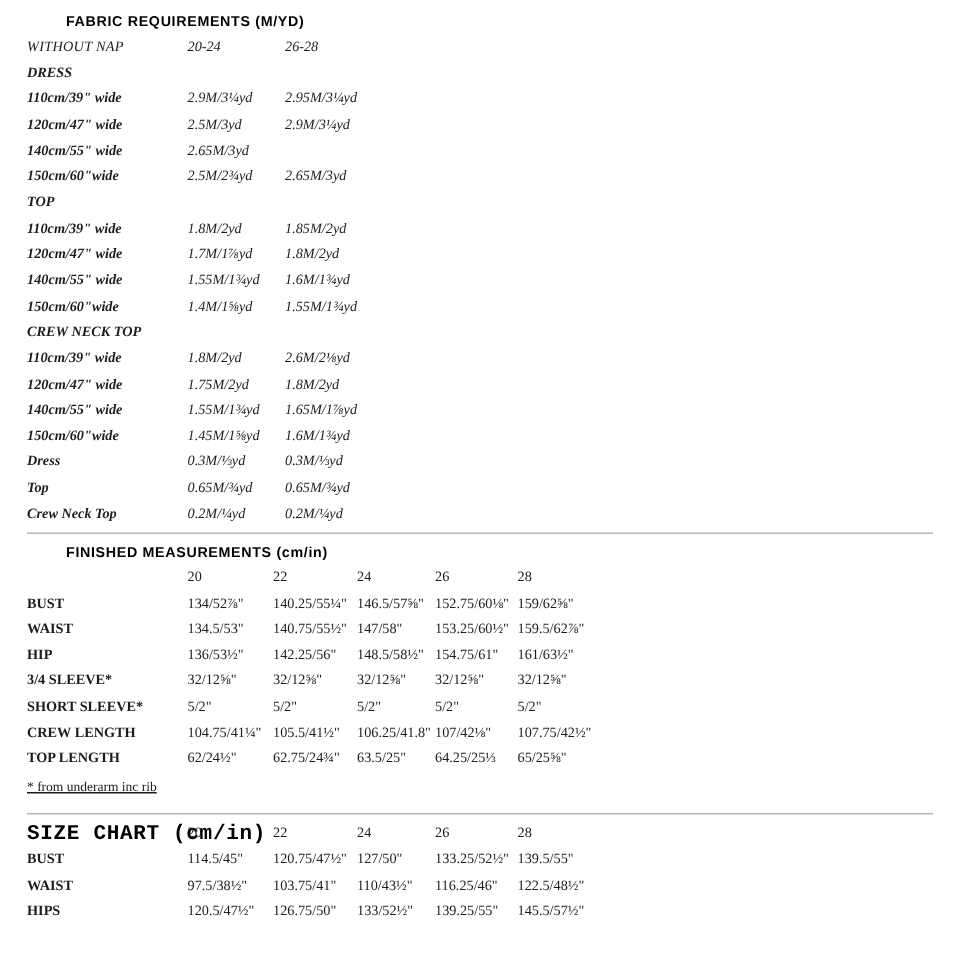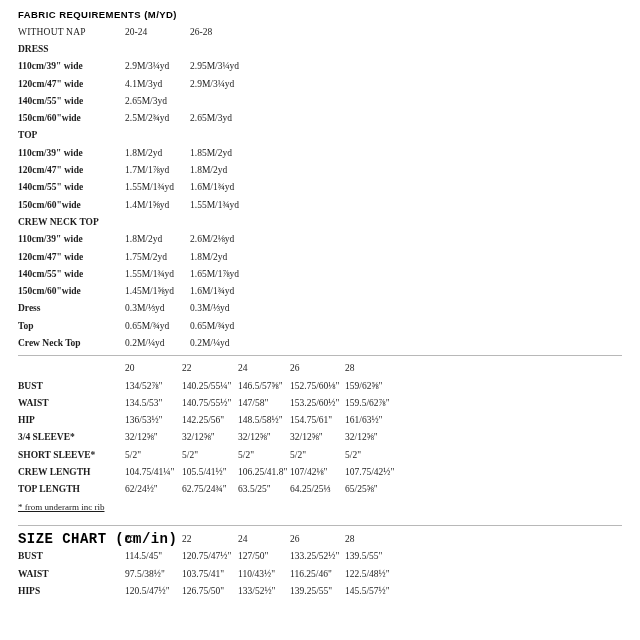--- a/index.html
+++ b/index.html
@@ -13,27 +13,29 @@
   }
   .sec-title{
     font-family:"Liberation Sans",sans-serif;
     font-weight:bold;
     font-size:9.5px;
     letter-spacing:.45px;
     color:#000;
     height:17px;
     display:flex;align-items:center;
     white-space:nowrap;
+    margin-left:26px;
   }
   .frow{
     display:grid;
     grid-template-columns:107px 65px auto;
     height:17.3px;
     align-items:center;
     white-space:nowrap;
+    font-style:italic;
   }
   .mrow{
     display:grid;
     grid-template-columns:107px 57px 56px 52px 55px auto;
     height:17.3px;
     align-items:center;
     white-space:nowrap;
   }
   .lab{font-weight:bold;}
   .lab.plain{font-weight:normal;letter-spacing:.2px;}
@@ -63,21 +65,21 @@
   <div class="frow">
     <span class="lab">DRESS</span>
   </div>
   <div class="frow">
     <span class="lab">110cm/39" wide</span>
     <span class="val">2.9M/3¼yd</span>
     <span class="val">2.95M/3¼yd</span>
   </div>
   <div class="frow">
     <span class="lab">120cm/47" wide</span>
-    <span class="val">4.1M/3yd</span>
+    <span class="val">2.5M/3yd</span>
     <span class="val">2.9M/3¼yd</span>
   </div>
   <div class="frow">
     <span class="lab">140cm/55" wide</span>
     <span class="val">2.65M/3yd</span>
   </div>
   <div class="frow">
     <span class="lab">150cm/60"wide</span>
     <span class="val">2.5M/2¾yd</span>
     <span class="val">2.65M/3yd</span>
@@ -142,20 +144,21 @@
     <span class="val">0.65M/¾yd</span>
   </div>
   <div class="frow">
     <span class="lab">Crew Neck Top</span>
     <span class="val">0.2M/¼yd</span>
     <span class="val">0.2M/¼yd</span>
   </div>
 
   <div class="rule"></div>
 
+  <div class="sec-title">FINISHED MEASUREMENTS (cm/in)</div>
 
   <div class="mrow">
     <span class="lab"></span>
     <span class="val b">20</span>
     <span class="val b">22</span>
     <span class="val b">24</span>
     <span class="val b">26</span>
     <span class="val b">28</span>
   </div>
 

